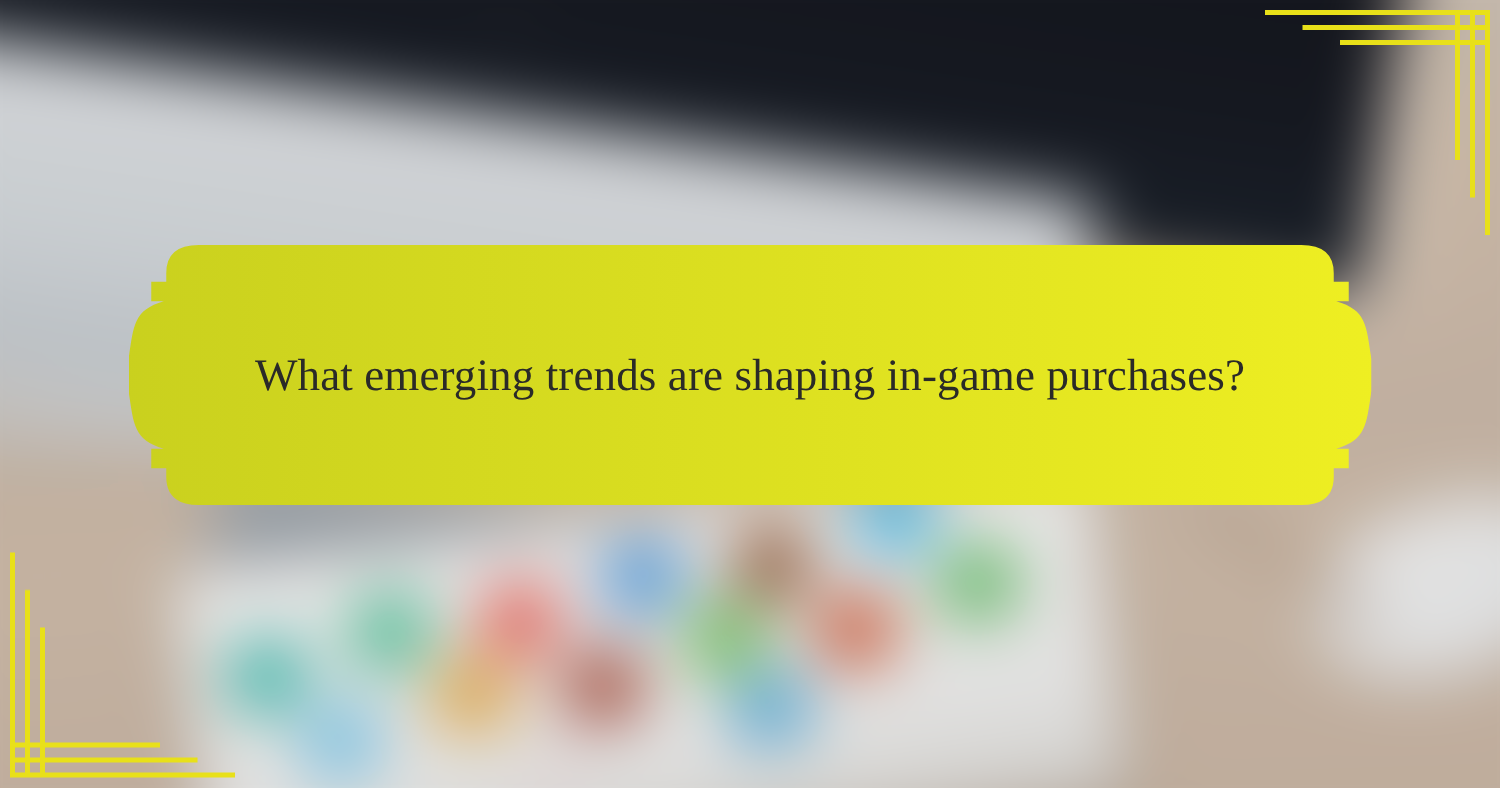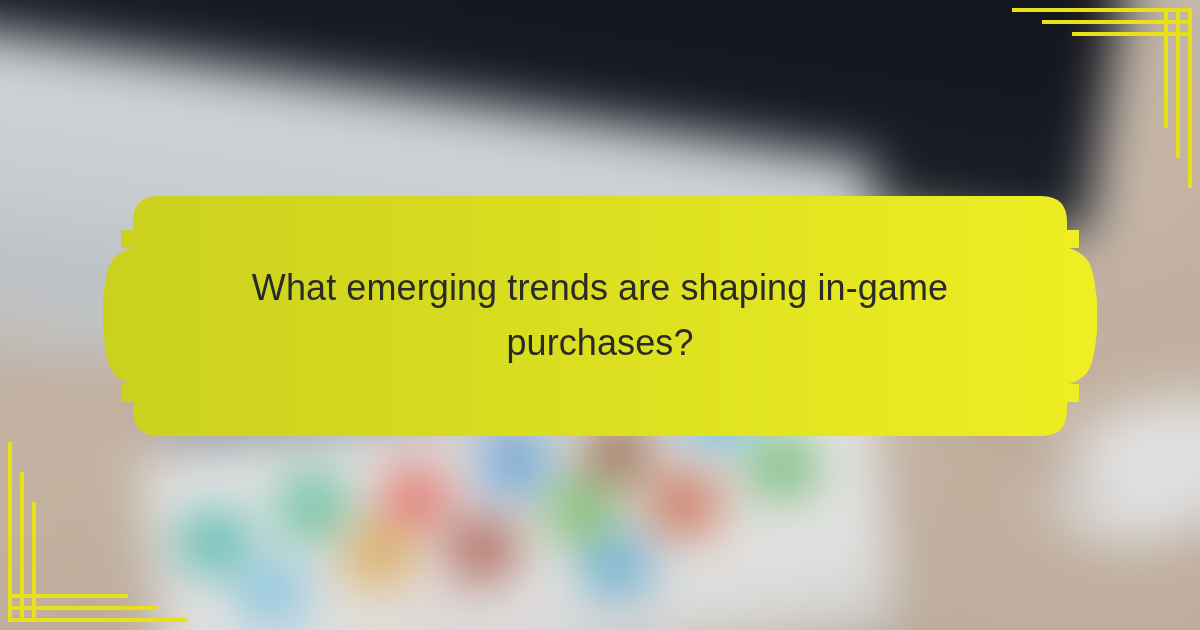--- a/index.html
+++ b/index.html
@@ -207,21 +207,22 @@
   }
   .corner-tr { right: 0; top: 0; width: 260px; height: 260px; }
   .corner-bl { left: 0; bottom: 0; width: 260px; height: 260px; }
 
   
   #card-wrap {
     position: absolute;
     left: 103px;
     top: 196px;
     width: 994px;
-    height: 240px;
+    height: 208px;
+    font-family: Liberation Serif, serif;
   }
   #card-shape {
     position: absolute;
     inset: 0;
     width: 100%;
     height: 100%;
     display: block;
   }
   #card-text {
     position: absolute;

